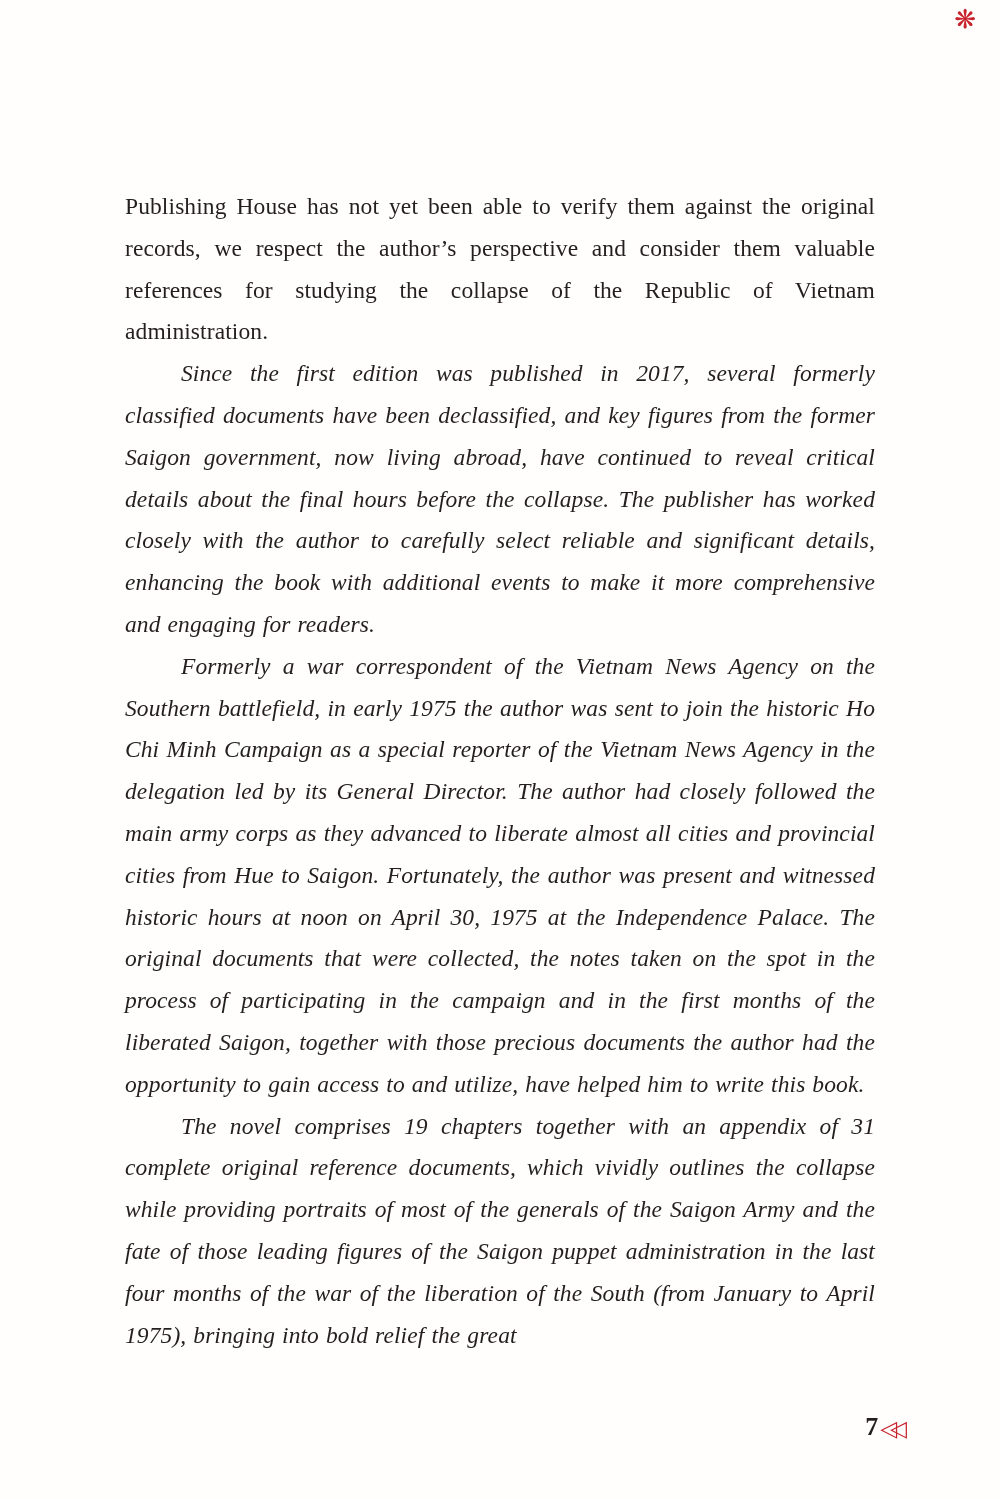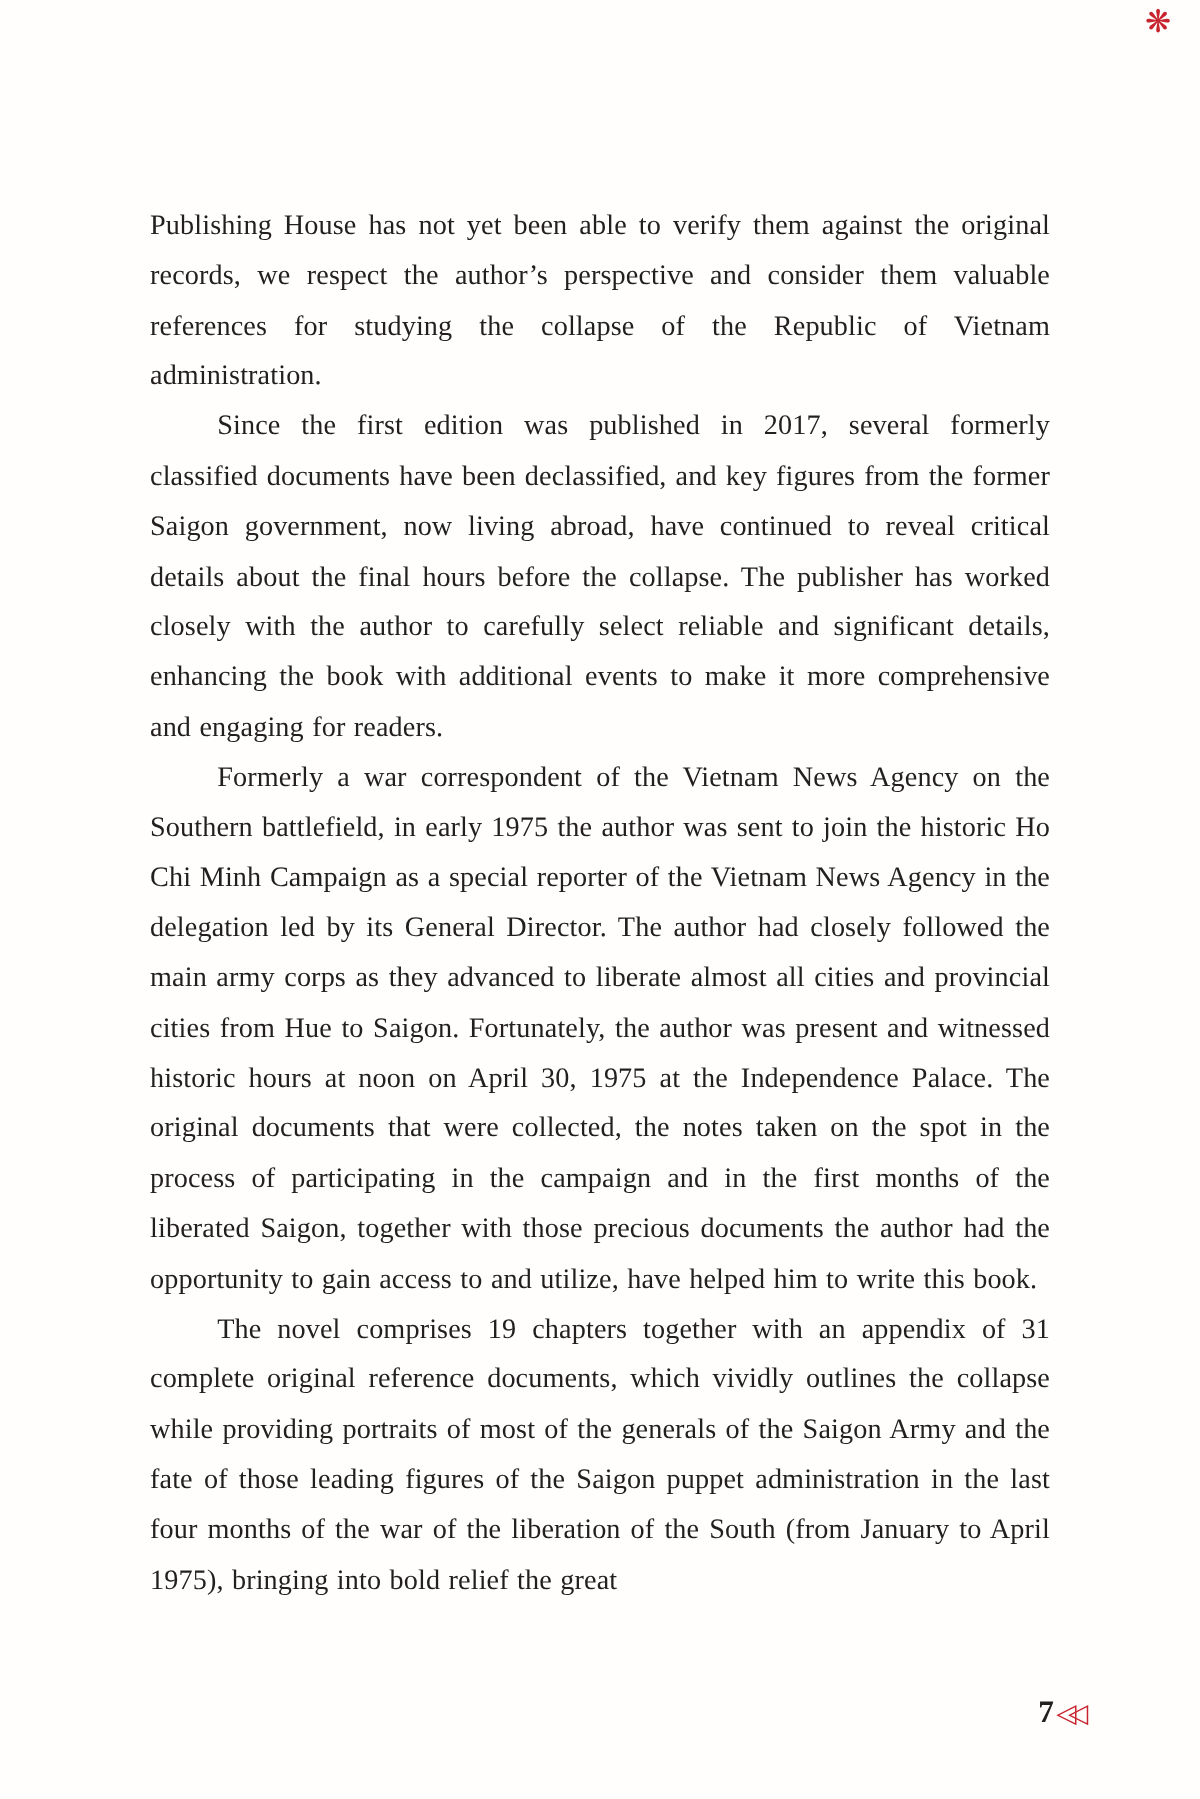--- a/index.html
+++ b/index.html
@@ -20,36 +20,37 @@
     position: absolute;
     top: 6px;
     right: 24px;
     font-size: 26px;
     line-height: 26px;
     color: #c8242e;
     font-family: "DejaVu Sans", sans-serif;
   }
   .text-block {
     position: absolute;
-    top: 168px;
+    top: 186px;
     left: 125px;
     width: 750px;
   }
   .text-block p {
     margin: 0;
     padding: 0;
     font-size: 23.5px;
     line-height: 41.8px;
     text-align: justify;
     text-justify: inter-word;
     letter-spacing: 0.1px;
     word-spacing: 1px;
   }
   .text-block p.indent {
     text-indent: 56px;
+    font-style: italic;
   }
   .footer {
     position: absolute;
     right: 92px;
     top: 1412px;
     display: flex;
     align-items: center;
     gap: 2px;
   }
   .page-number {

